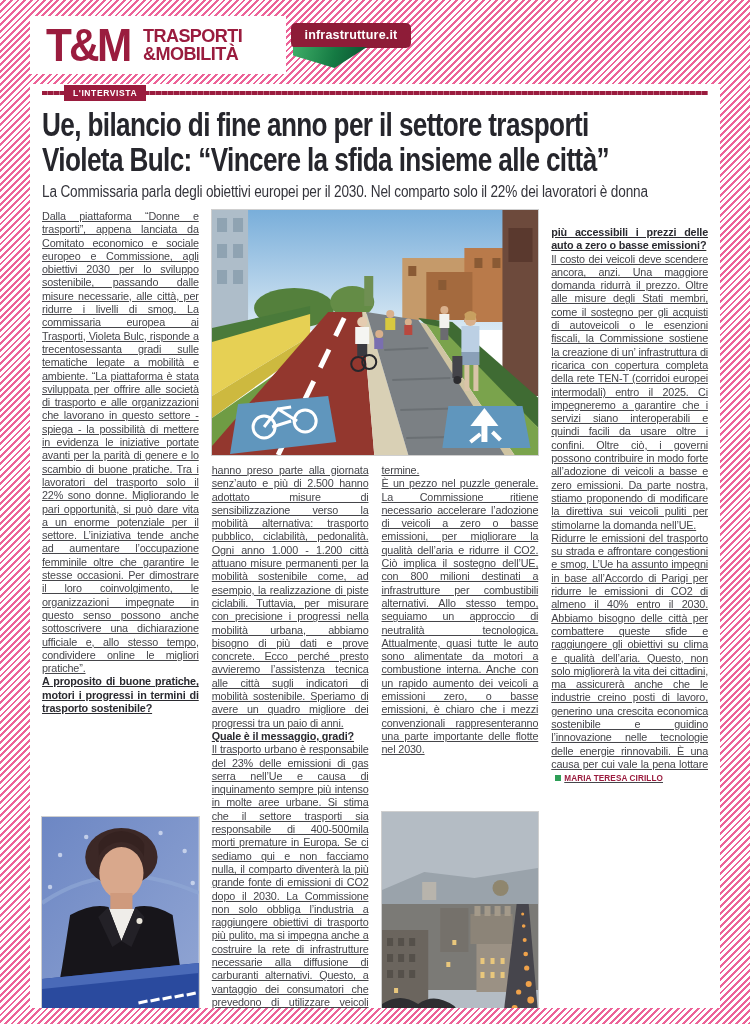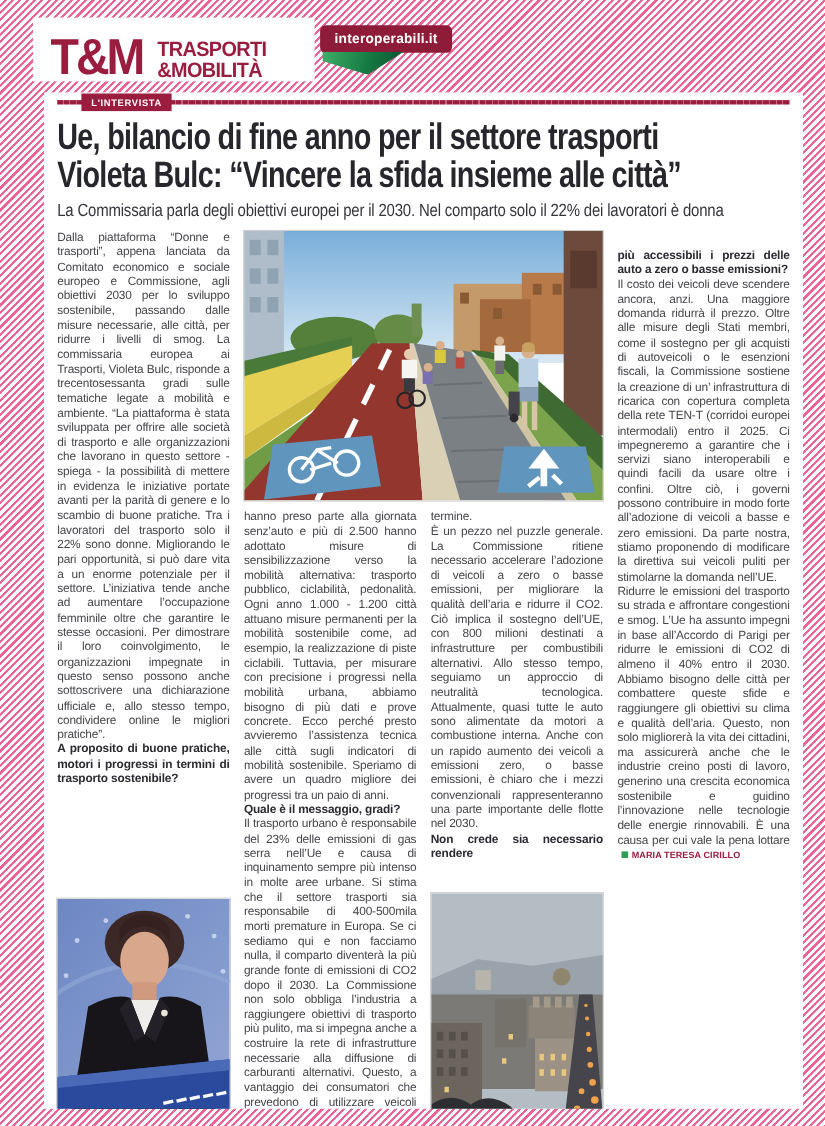--- a/index.html
+++ b/index.html
@@ -7,42 +7,42 @@
   body { font-family:"Liberation Sans", sans-serif; background:#fff; }
 
   .page{
     position:relative; width:750px; height:1024px; overflow:hidden;
     background:repeating-linear-gradient(135deg,#ffffff 0 2.7px,#ec6398 2.7px 4.7px);
   }
 
   
   .header-box{
     position:absolute; left:30px; top:16px; width:256px; height:58px;
-    background:#fff; display:flex; align-items:flex-end; padding-left:16px;
+    background:#fff; display:flex; align-items:center; padding-left:16px;
   }
   .logo{
     font-size:46px; font-weight:bold; color:#9a1c3e; letter-spacing:-3px;
     line-height:46px; transform:scaleX(.92); transform-origin:0 50%;
   }
   .masthead{ margin-left:6px; color:#9a1c3e; font-weight:bold;
     font-size:19px; line-height:18.5px; letter-spacing:-.6px; transform:scaleX(.95); transform-origin:0 50%;}
   .badge{
     position:absolute; left:291px; top:23px; width:120px; height:25px;
     background:#8e1c38; border-radius:5px; color:#fff; font-size:12.5px;
     font-weight:bold; text-align:center; line-height:25px; letter-spacing:.2px;
   }
   .badge-ribbon{
     position:absolute; left:293px; top:47px; width:74px; height:21px;
     background:linear-gradient(105deg,#3fae68 0%,#157a43 55%,#0a5130 100%);
     clip-path:polygon(0 0,100% 0,56% 100%,0 40%);
   }
 
   
   .main-box{
-    position:absolute; left:40px; top:84px; width:690px; height:924px;
+    position:absolute; left:30px; top:84px; width:690px; height:924px;
     background:#fff; padding:0 12px; overflow:hidden;
   }
   .section-rule{ position:relative; height:17px; margin-top:1px; }
   .rule-line{ position:absolute; left:0; right:0; top:6px; height:4px;
     background:repeating-linear-gradient(90deg,#9a1c3e 0 5px,#c06a80 5px 6px); }
   .section-label{
     position:absolute; left:22px; top:0; background:#9a1c3e; color:#fff;
     font-size:8.5px; font-weight:bold; letter-spacing:.6px; padding:3px 9px 3px;
   }
   .headline{
@@ -53,21 +53,21 @@
   .standfirst{
     font-size:16px; color:#34343b; margin-top:6px; white-space:nowrap;
     transform:scaleX(.85); transform-origin:0 0; width:810px; letter-spacing:-.2px;
   }
 
   
   .columns{ display:grid; grid-template-columns:repeat(4,1fr);
     column-gap:13px; margin-top:9px; }
   .col{ font-size:10.8px; line-height:13.3px; color:#45454a;
     text-align:justify; letter-spacing:-.15px; hyphens:auto; -webkit-hyphens:auto;}
-  .col p{ margin:0; }
+  .col p{ margin:0;text-decoration:underline; }
   .q{ font-weight:bold; color:#2a2a30; margin-top:11px; }
   .q.tight{ margin-top:16px; }
   .col1{ grid-column:1; grid-row:1 / 3; display:flex; flex-direction:column; }
   .photo-main{ grid-column:2 / 4; grid-row:1; height:254px; padding-bottom:9px; }
   .col2{ grid-column:2; grid-row:2; }
   .col3{ grid-column:3; grid-row:2; display:flex; flex-direction:column; }
   .col4{ grid-column:4; grid-row:1 / 3; }
   .photo-frame svg{ display:block; width:100%; outline:1px solid #cfcfcf; }
   .portrait-wrap{ margin-top:auto; padding-top:8px; }
   .rome-wrap{ margin-top:auto; padding-top:8px; }
@@ -81,21 +81,21 @@
 
 <div class="page">
 
   <div class="header-box">
     <div class="logo">T&amp;M</div>
     <div class="masthead">
       <div>TRASPORTI</div>
       <div>&amp;MOBILITÀ</div>
     </div>
   </div>
-  <div class="badge">interoperabili.it</div>
+  <div class="badge">infrastrutture.it</div>
   <div class="badge-ribbon"></div>
 
   <div class="main-box">
 
     <div class="section-rule">
       <div class="rule-line"></div>
       <div class="section-label">L'INTERVISTA</div>
     </div>
 
     <h1 class="headline">
@@ -244,21 +244,20 @@
 
       <div class="col col2">
         <p>hanno preso parte alla giornata senz’auto e più di 2.500 hanno adottato misure di sensibilizzazione verso la mobilità alternativa: trasporto pubblico, ciclabilità, pedonalità. Ogni anno 1.000 - 1.200 città attuano misure permanenti per la mobilità sostenibile come, ad esempio, la realizzazione di piste ciclabili. Tuttavia, per misurare con precisione i progressi nella mobilità urbana, abbiamo bisogno di più dati e prove concrete. Ecco perché presto avvieremo l’assistenza tecnica alle città sugli indicatori di mobilità sostenibile. Speriamo di avere un quadro migliore dei progressi tra un paio di anni.</p>
         <p class="q">Quale è il messaggio, gradi?</p>
         <p>Il trasporto urbano è responsabile del 23% delle emissioni di gas serra nell’Ue e causa di inquinamento sempre più intenso in molte aree urbane. Si stima che il settore trasporti sia responsabile di 400-500mila morti premature in Europa. Se ci sediamo qui e non facciamo nulla, il comparto diventerà la più grande fonte di emissioni di CO2 dopo il 2030. La Commissione non solo obbliga l’industria a raggiungere obiettivi di trasporto più pulito, ma si impegna anche a costruire la rete di infrastrutture necessarie alla diffusione di carburanti alternativi. Questo, a vantaggio dei consumatori che prevedono di utilizzare veicoli elettrici o ibridi a lungo</p>
       </div>
 
       <div class="col col3">
         <p>termine.</p>
         <p>È un pezzo nel puzzle generale. La Commissione ritiene necessario accelerare l’adozione di veicoli a zero o basse emissioni, per migliorare la qualità dell’aria e ridurre il CO2. Ciò implica il sostegno dell’UE, con 800 milioni destinati a infrastrutture per combustibili alternativi. Allo stesso tempo, seguiamo un approccio di neutralità tecnologica. Attualmente, quasi tutte le auto sono alimentate da motori a combustione interna. Anche con un rapido aumento dei veicoli a emissioni zero, o basse emissioni, è chiaro che i mezzi convenzionali rappresenteranno una parte importante delle flotte nel 2030.</p>
-        <p class="q">Non crede sia necessario rendere</p>
 
         <div class="rome-wrap photo-frame">
           <svg viewBox="0 0 156 210" height="210" preserveAspectRatio="none">
             <rect width="156" height="210" fill="#b4bcc4"></rect>
             <polygon points="0,78 42,60 92,66 156,56 156,92 0,96" fill="#9aa3ab"></polygon>
             <rect x="0" y="92" width="156" height="86" fill="#7b7a76"></rect>
             <rect x="0" y="118" width="46" height="74" fill="#6b655e"></rect>
             <g fill="#55504a">
               <rect x="5" y="126" width="6" height="8"></rect>
                 <rect x="16" y="126" width="6" height="8"></rect>

